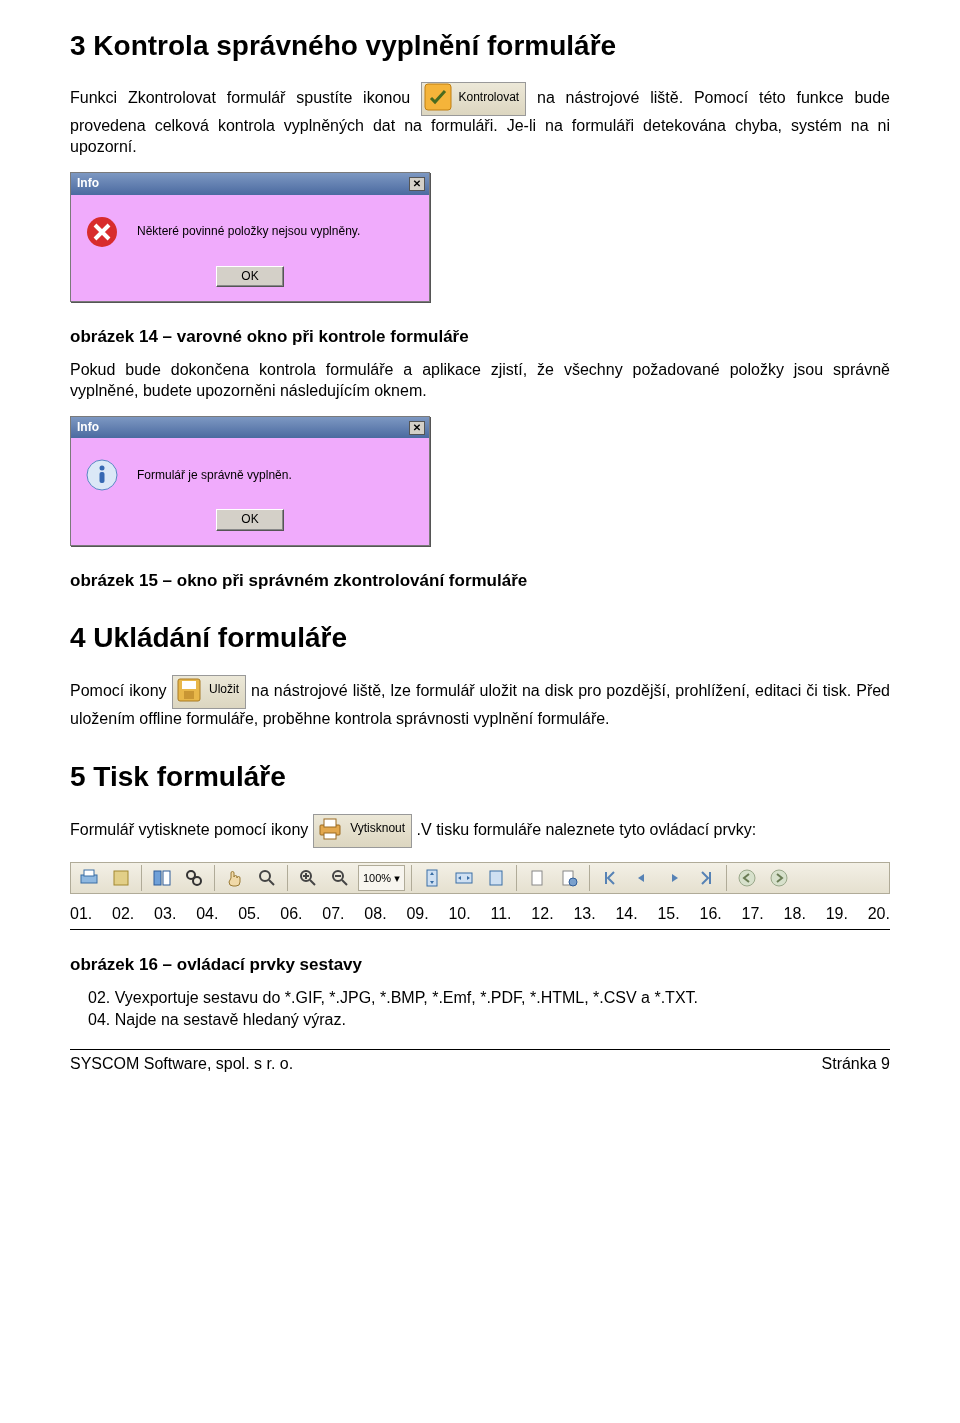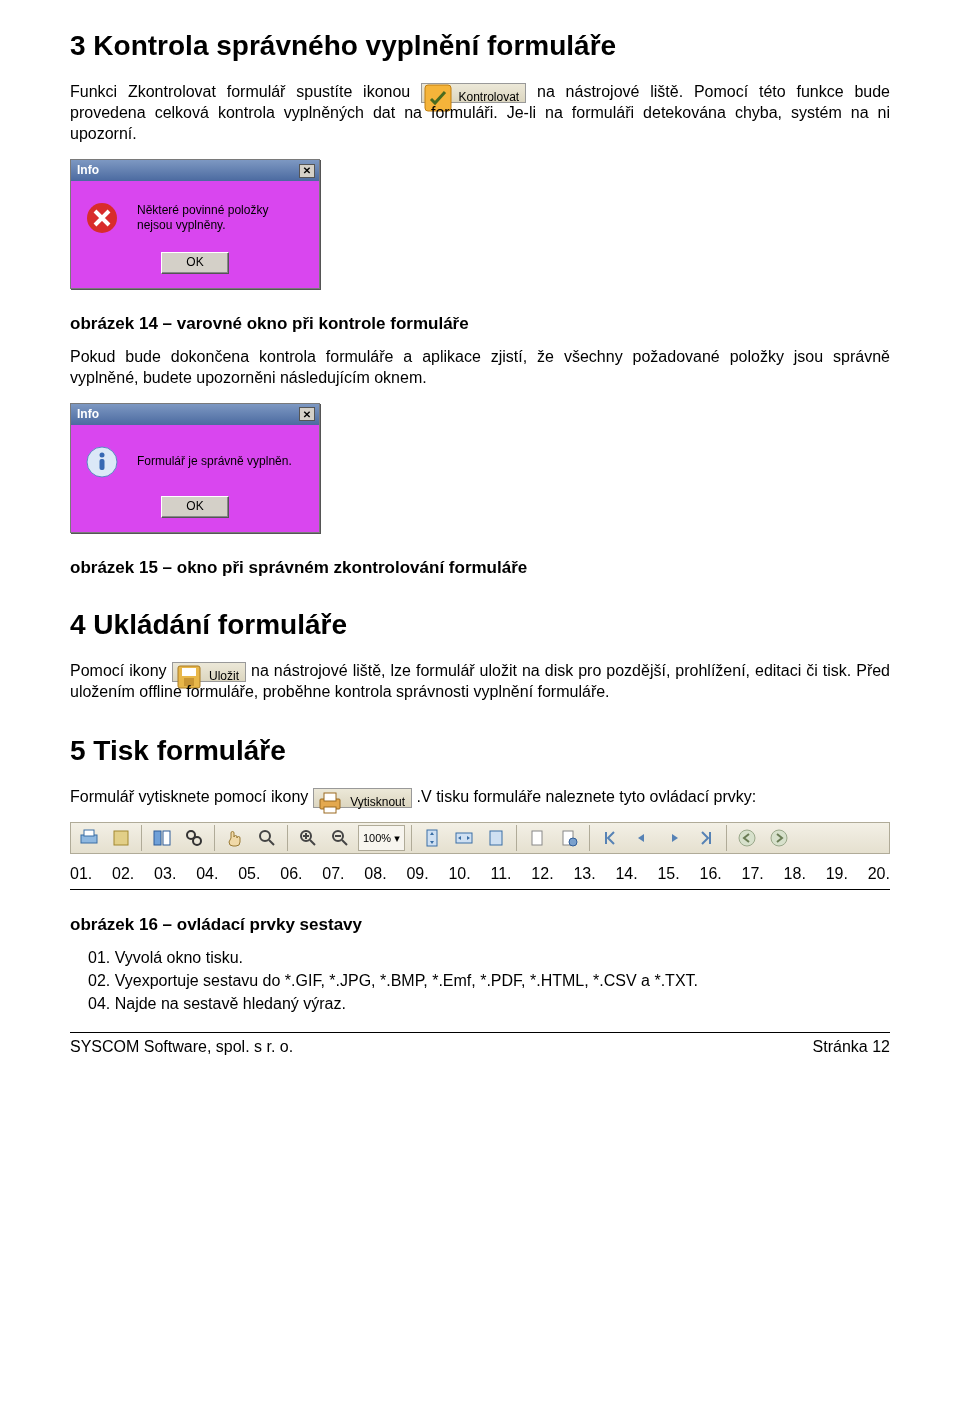--- a/index.html
+++ b/index.html
@@ -17,41 +17,41 @@
     font-weight: bold;
     margin: 8px 0 18px 0;
   }
   p { font-size: 16px; margin: 6px 0; text-align: justify; }
   .inline-flow { display: block; }
   .inline-btn {
     display: inline-block;
     vertical-align: middle;
     background: linear-gradient(#ece8d8, #dcd6c0);
     border: 1px solid #999;
-    height: 20px;
+    height: 34px;
     padding: 0 4px 0 2px;
   }
   .inline-btn .ico {
     display: inline-block;
     width: 28px; height: 28px;
     vertical-align: middle;
     margin-right: 2px;
   }
   .inline-btn .lbl {
     display: inline-block;
     font-size: 12px;
     vertical-align: middle;
     padding-right: 2px;
   }
   .caption { font-size: 17px; font-weight: bold; margin: 24px 0 12px 0; }
   
   .win-dialog {
-    width: 250px;
+    width: 360px;
     border: 1px solid #7a7a7a;
-    background: #d946ef;
+    background: #f0abfc;
     margin: 14px 0 6px 0;
     box-shadow: 1px 1px 0 #555;
   }
   .win-title {
     display: flex;
     align-items: center;
     justify-content: space-between;
     background: linear-gradient(#7d98c2,#4b6aa0);
     color: #fff;
     font-size: 12px;
@@ -380,21 +380,20 @@
   <span>16.</span>
   <span>17.</span>
   <span>18.</span>
   <span>19.</span>
   <span>20.</span>
 </div>
 <hr class="bottom-hr">
 <p class="caption">obrázek 16 – ovládací prvky sestavy</p>
 
 <div class="list01">
-  <div>01.  Vyvolá okno tisku.</div>
   <div>02.  Vyexportuje sestavu do *.GIF, *.JPG, *.BMP, *.Emf, *.PDF, *.HTML, *.CSV a *.TXT.</div>
   <div>04.  Najde na sestavě hledaný výraz.</div>
 </div>
 
 <div class="footer-row">
   <span>SYSCOM Software, spol. s r. o.</span>
-  <span>Stránka 12</span>
+  <span>Stránka 9</span>
 </div>
 
 </body></html>

